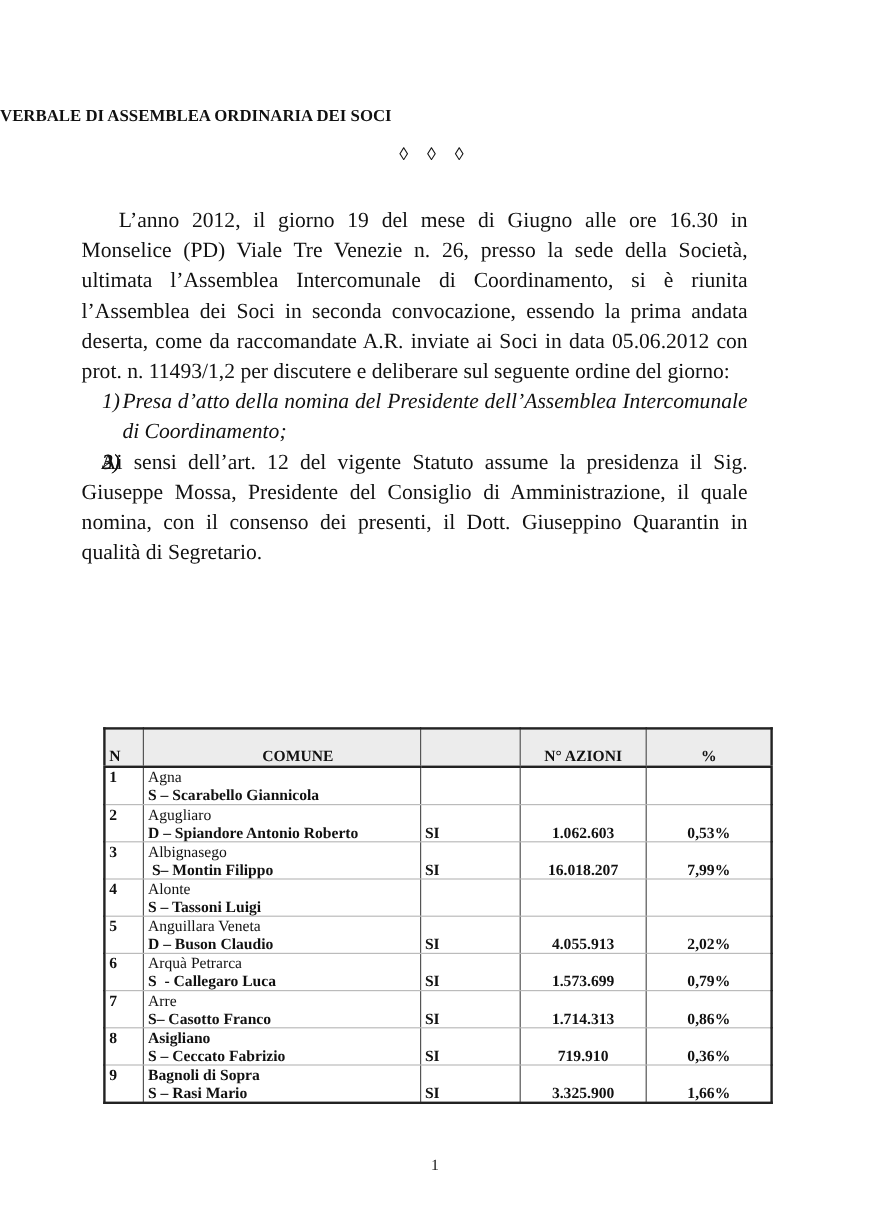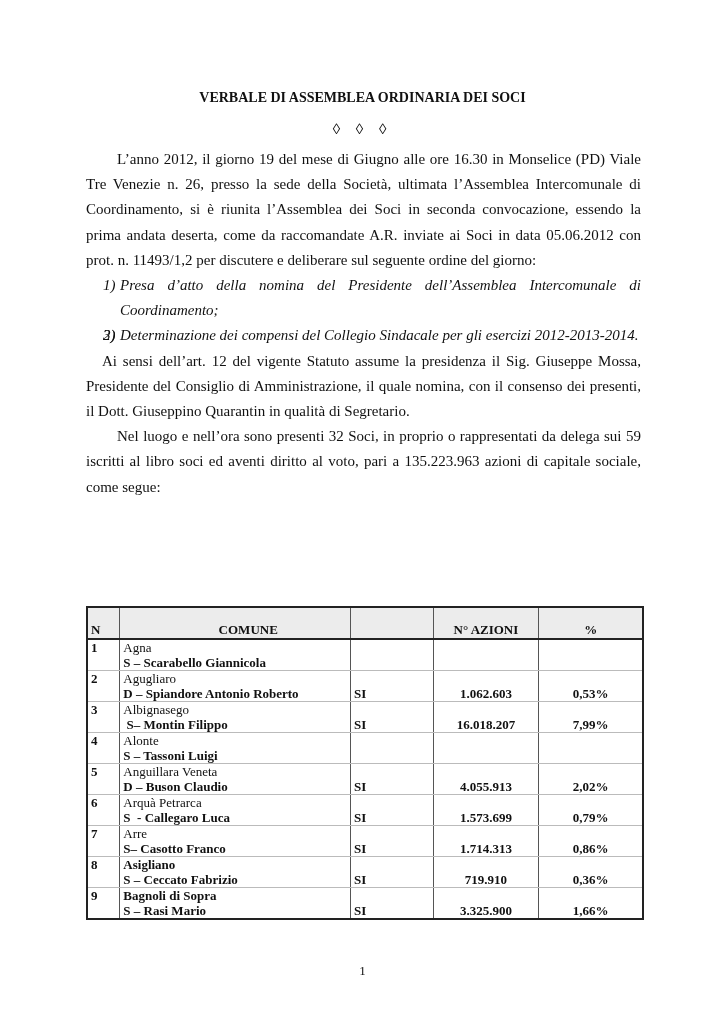--- a/index.html
+++ b/index.html
@@ -1,25 +1,25 @@
 <!DOCTYPE html>
 <html><head>
 <meta charset="utf-8">
 <style>
   html, body { margin: 0; padding: 0; background: #ffffff; }
   body { width: 725px; height: 1024px; position: relative; overflow: hidden;
          font-family: "Liberation Serif", serif; color: #111; }
   .page { position: absolute; left: 0; top: 0; width: 725px; height: 1024px; }
-  .title { position: absolute; left: 0; width: 725px; text-align: center;
+  .title { position: absolute; left: 0; width: 725px; text-align: left;
            font-weight: bold; font-size: 14px; line-height: 16px; }
   .t1 { top: 90px; } .t2 { top: 106px; }
   .diamonds { position: absolute; top: 121px; left: 0; width: 725px; text-align: center;
               font-size: 15px; letter-spacing: 6px; }
-  .body { position: absolute; left: 86px; width: 555px; font-size: 15px; line-height: 25.2px;
-          text-align: justify; }
+  .body { position: absolute; left: 68px; width: 555px; font-size: 18px; line-height: 25.2px;
+          text-align: justify; margin-top: 24px; }
   .p { margin: 0; text-indent: 31px; }
   .ol { margin: 0; padding: 0; list-style: none; }
   .ol li { position: relative; padding-left: 34px; margin-left: 0; font-style: italic; }
   .ol li .num { position: absolute; left: 17px; top: 0; font-style: italic; }
   table.soci { position: absolute; left: 86px; top: 606px; width: 558px; border-collapse: collapse;
                font-size: 13px; }
   table.soci td, table.soci th { border-left: 1px solid #555; border-right: 1px solid #555;
                border-bottom: 1px solid #bbb; padding: 0 3px; vertical-align: bottom; }
   table.soci { border: 2px solid #222; }
   table.soci thead th { background: #ececec; height: 30px; font-weight: bold; border-bottom: 2px solid #222; }
@@ -39,24 +39,23 @@
 
 <div class="page">
   <div class="title t1">VERBALE DI ASSEMBLEA ORDINARIA DEI SOCI</div>
   <div class="diamonds">◊ ◊ ◊</div>
 
   <div class="body" style="top:147px;">
     <p class="p">L’anno 2012, il giorno 19 del mese di Giugno alle ore 16.30 in Monselice (PD) Viale Tre Venezie n. 26, presso la sede della Società, ultimata l’Assemblea Intercomunale di Coordinamento, si è riunita l’Assemblea dei Soci in seconda convocazione, essendo la prima andata deserta, come da raccomandate A.R. inviate ai Soci in data 05.06.2012 con prot. n. 11493/1,2 per discutere e deliberare sul seguente ordine del giorno:</p>
     <ol class="ol">
       <li><span class="num">1)</span><span>Presa d’atto della nomina del Presidente dell’Assemblea Intercomunale di Coordinamento;</span></li>
       <li><span class="num">2)</span></li>
-      <li><span class="num">3)</span><span>Determinazione dei compensi del Collegio Sindacale per gli esercizi 2012-2013-2014.</span></li>
+      <li><span class="num">3)</span></li>
     </ol>
     <p class="p" style="text-indent:16px;">Ai sensi dell’art. 12 del vigente Statuto assume la presidenza il Sig. Giuseppe Mossa, Presidente del Consiglio di Amministrazione, il quale nomina, con il consenso dei presenti, il Dott. Giuseppino Quarantin in qualità di Segretario.</p>
-    <p class="p">Nel luogo e nell’ora sono presenti 32 Soci, in proprio o rappresentati da delega sui 59 iscritti al libro soci ed aventi diritto al voto, pari a 135.223.963 azioni di capitale sociale, come segue:</p>
   </div>
 
   <table class="soci">
     <thead>
       <tr>
         <th class="c-n" style="vertical-align:bottom !important;">N</th>
         <th class="c-comune" style="text-align:center;padding-left:29px;">COMUNE</th>
         <th class="c-voto"></th>
         <th class="c-azioni">N° AZIONI</th>
         <th class="c-perc">%</th>

